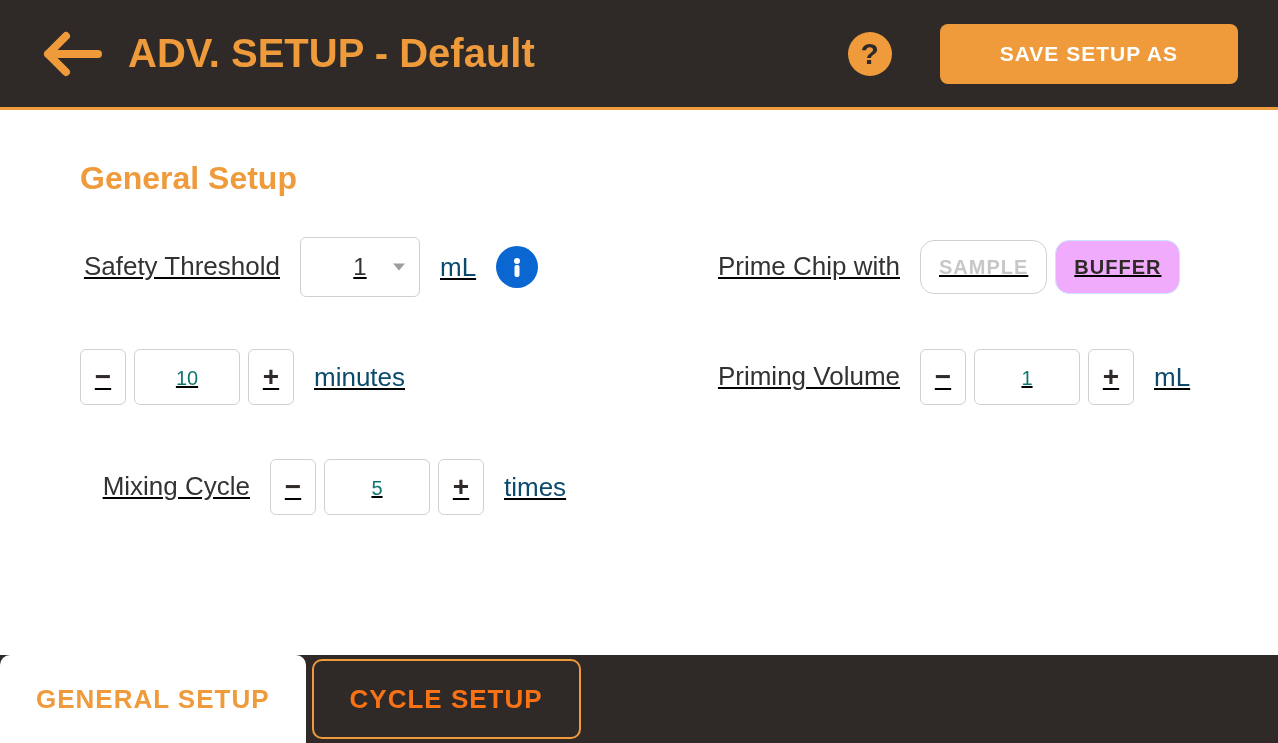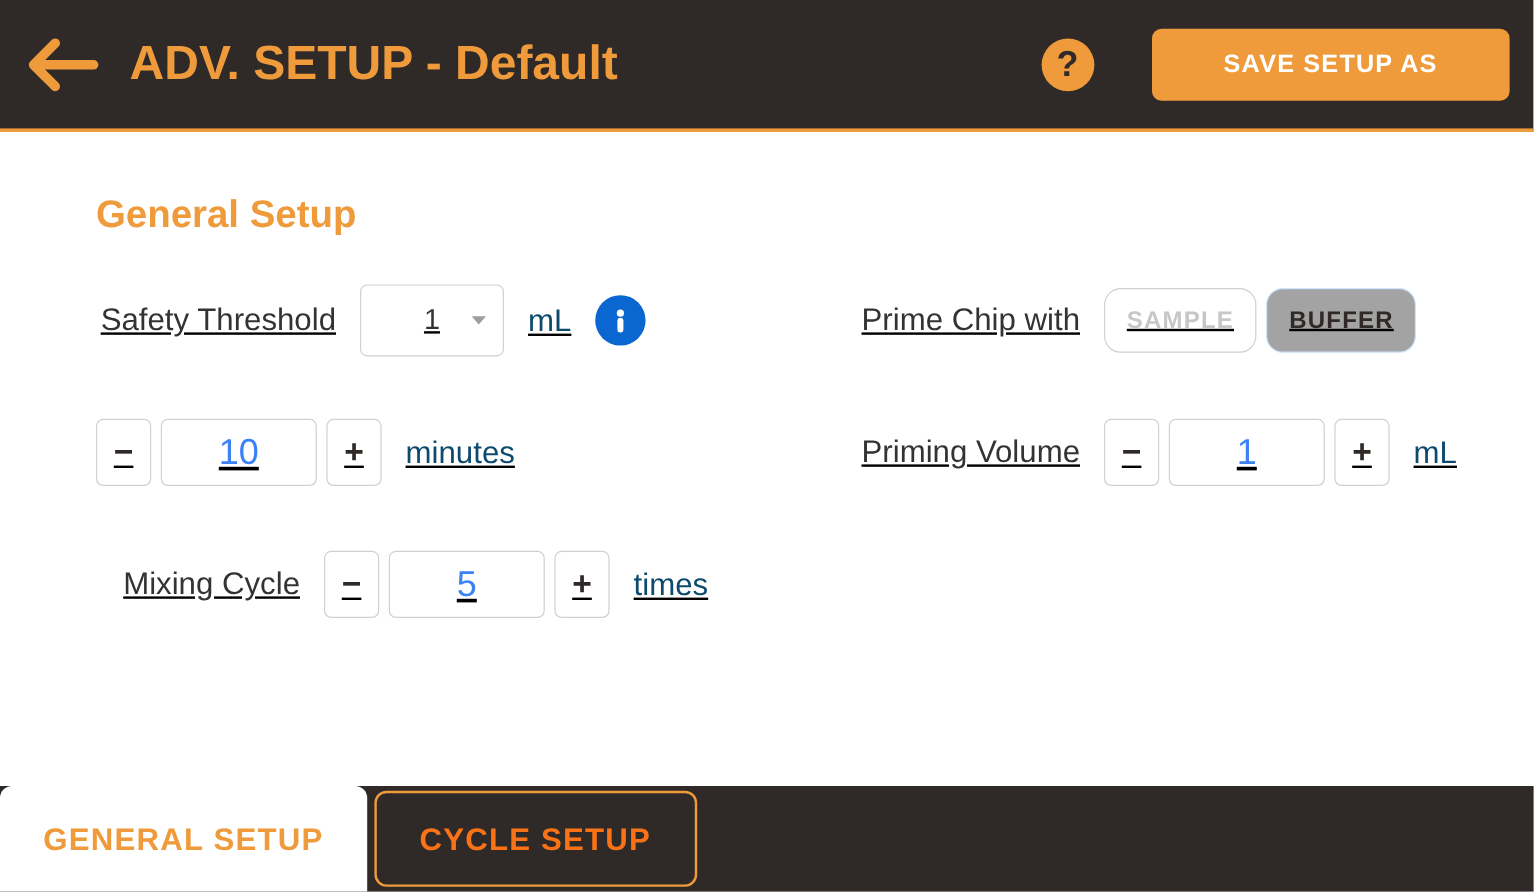--- a/index.html
+++ b/index.html
@@ -4,21 +4,21 @@
 <style>
   * { box-sizing: border-box; margin: 0; padding: 0; }
   html, body { width: 1278px; height: 743px; font-family: Arial, Helvetica, sans-serif; background: #fff; }
 
   .header {
     background: #2f2a28;
     height: 110px;
     border-bottom: 3px solid #ef9b3b;
     display: flex;
     align-items: center;
-    padding: 0 20px;
+    padding: 0 40px;
     gap: 24px;
   }
   .back-icon svg { display: block; }
   .header-title {
     color: #ef9b3b;
     font-size: 40px;
     font-weight: 600;
     flex: 1;
   }
   .help-icon {
@@ -113,46 +113,46 @@
     border: 1px solid #d0d0d0;
     border-radius: 14px;
     background: #fff;
     font-size: 20px;
     font-weight: 700;
     letter-spacing: 1px;
     color: #c7c7c7;
     cursor: pointer;
   }
   .seg-btn.active {
-    background: #a3a3a3;
+    background: #f0abfc;
     border-color: #cfe3fc;
     color: #2f2a28;
   }
 
   .stepper { display: flex; align-items: center; gap: 8px; }
   .step-btn {
     width: 46px; height: 56px;
     border: 1px solid #d0d0d0;
     border-radius: 6px;
     background: #fff;
     font-size: 28px;
     font-weight: 900;
     color: #2f2a28;
     cursor: pointer;
     display: flex; align-items: center; justify-content: center;
   }
   .step-value {
-    width: 130px; height: 56px;
+    width: 106px; height: 56px;
     border: 1px solid #d0d0d0;
     border-radius: 6px;
     background: #fff;
-    font-size: 30px;
+    font-size: 20px;
     text-align: center;
     line-height: 56px;
-    color: #3b82f6;
+    color: #0f766e;
   }
 
   .toggle {
     width: 130px; height: 58px;
     background: #0a66d0;
     border-radius: 40px;
     position: relative;
     cursor: pointer;
   }
   .toggle .knob {

